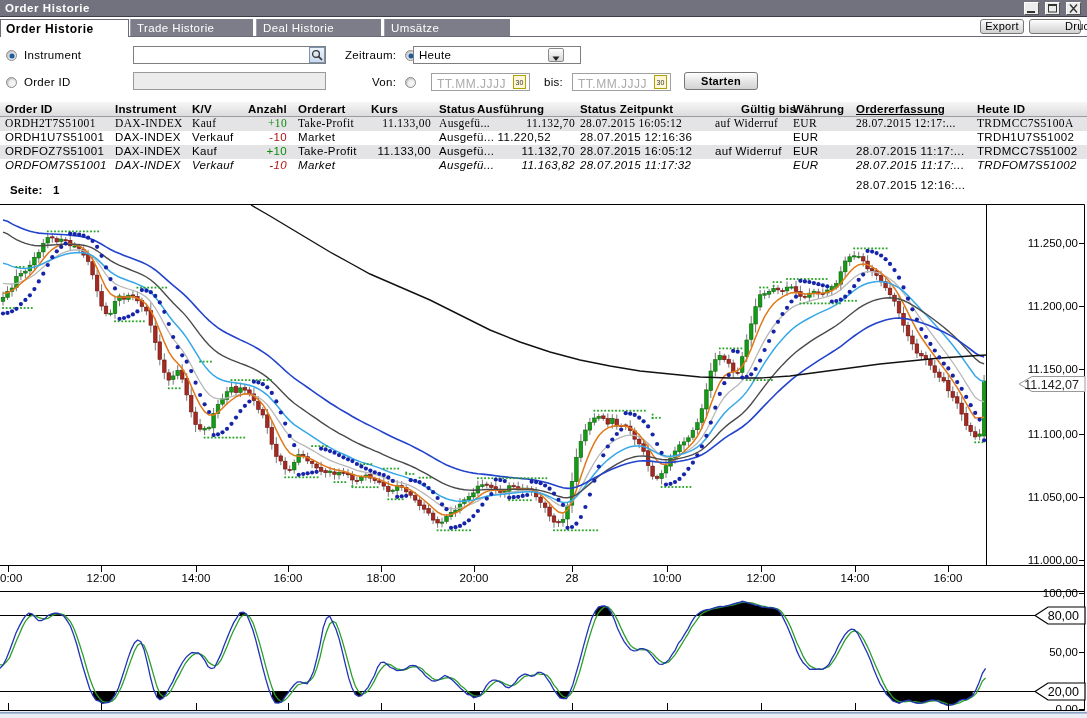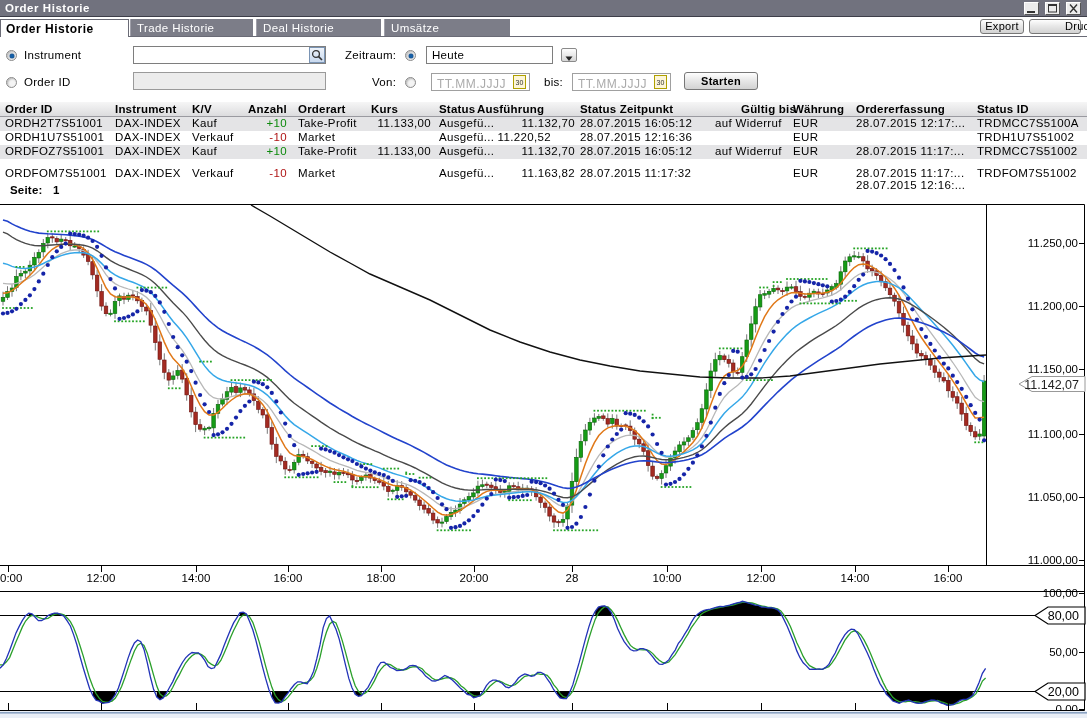--- a/index.html
+++ b/index.html
@@ -60,21 +60,21 @@
 <div class="radio abs" style="left:6px;top:77px;"></div>
 <div class="lbl abs" style="left:24px;top:76px;">Order ID</div>
 <div class="inp abs" style="left:133px;top:46px;width:193px;height:18px;"></div>
 <div id="srchbtn" class="abs" style="left:309px;top:47px;"><svg width="14" height="14">
       <circle cx="6" cy="6" r="3.4" fill="none" stroke="#333" stroke-width="1.3"></circle>
       <path d="M8.6 8.6L12 12" stroke="#333" stroke-width="1.6"></path>
     </svg></div>
 <div class="inp abs" style="left:133px;top:72px;width:193px;height:18px;background:#ececec;border-color:#9a9a9a;"></div>
 <div class="lbl abs" style="left:345px;top:49px;">Zeitraum:</div>
 <div class="radio sel abs" style="left:405px;top:50px;"></div>
-<div class="inp abs" style="left:426px;top:46px;width:127px;height:18px;">
+<div class="inp abs" style="left:413px;top:46px;width:168px;height:18px;">
     <span class="lbl" style="position:absolute;left:5px;top:2px;">Heute</span>
 <span class="abs" style="left:134px;top:1px;width:16px;height:14px;background:linear-gradient(#fdfdfd,#d6d6d6);border:1px solid #8a8a8a;border-radius:2px;text-align:center;"><svg width="10" height="9">
         <path d="M1.5 2.5L5 7L8.5 2.5Z" fill="#222"></path>
       </svg></span>
   </div>
 <div class="lbl abs" style="left:372px;top:76px;">Von:</div>
 <div class="radio abs" style="left:405px;top:77px;"></div>
 <div class="inp abs" style="left:431px;top:73px;width:99px;height:18px;border-color:#a0a0a0;">
     <span class="dtph" style="position:absolute;left:5px;top:3px;">TT.MM.JJJJ</span>
     <span class="cal abs" style="left:81px;top:1px;">30</span>
@@ -91,24 +91,24 @@
 <span class="hdr abs" style="left:115px;top:1px;">Instrument</span>
 <span class="hdr abs" style="left:192px;top:1px;">K/V</span>
 <span class="hdr abs" style="right:800px;top:1px;">Anzahl</span>
 <span class="hdr abs" style="left:298px;top:1px;">Orderart</span>
 <span class="hdr abs" style="left:371px;top:1px;">Kurs</span>
 <span class="hdr abs" style="left:439px;top:1px;">Status</span>
 <span class="hdr abs" style="left:477px;top:1px;">Ausführung</span>
 <span class="hdr abs" style="left:580px;top:1px;">Status Zeitpunkt</span>
 <span class="hdr abs" style="left:741px;top:1px;">Gültig bis</span>
 <span class="hdr abs" style="left:793px;top:1px;">Währung</span>
-<span class="hdr abs" style="left:856px;top:1px;">Ordererfassung</span>
-<span class="hdr abs" style="left:977px;top:1px;">Status ID</span>
+<span class="hdr abs" style="left:856px;top:1px;text-decoration:underline;">Ordererfassung</span>
+<span class="hdr abs" style="left:977px;top:1px;">Heute ID</span>
 </div>
-<div class="row gray abs" style="top:117px;">
+<div class="row gray abs" style="top:117px;font-family:Liberation Serif, serif;">
 <span class="cell abs" style="left:5px;top:0;">ORDH2T7S51001</span>
 <span class="cell abs" style="left:115px;top:0;">DAX-INDEX</span>
 <span class="cell abs" style="left:192px;top:0;">Kauf</span>
 <span class="cell abs" style="right:800px;top:0;color:#0c8a0c;">+10</span>
 <span class="cell abs" style="left:298px;top:0;">Take-Profit</span>
 <span class="cell abs" style="right:656px;top:0;">11.133,00</span>
 <span class="cell abs" style="left:439px;top:0;">Ausgefü...</span>
 <span class="cell abs" style="right:512px;top:0;">11.132,70</span>
 <span class="cell abs" style="left:580px;top:0;">28.07.2015 16:05:12</span>
 <span class="cell abs" style="left:715px;top:0;">auf Widerruf</span>
@@ -137,21 +137,21 @@
 <span class="cell abs" style="left:298px;top:0;">Take-Profit</span>
 <span class="cell abs" style="right:656px;top:0;">11.133,00</span>
 <span class="cell abs" style="left:439px;top:0;">Ausgefü...</span>
 <span class="cell abs" style="right:512px;top:0;">11.132,70</span>
 <span class="cell abs" style="left:580px;top:0;">28.07.2015 16:05:12</span>
 <span class="cell abs" style="left:715px;top:0;">auf Widerruf</span>
 <span class="cell abs" style="left:793px;top:0;">EUR</span>
 <span class="cell abs" style="left:856px;top:0;">28.07.2015 11:17:...</span>
 <span class="cell abs" style="left:977px;top:0;">TRDMCC7S51002</span>
 </div>
-<div class="row abs" style="top:167px;">
+<div class="row abs" style="top:159px;font-style:italic;">
 <span class="cell abs" style="left:5px;top:0;">ORDFOM7S51001</span>
 <span class="cell abs" style="left:115px;top:0;">DAX-INDEX</span>
 <span class="cell abs" style="left:192px;top:0;">Verkauf</span>
 <span class="cell abs" style="right:800px;top:0;color:#b01616;">-10</span>
 <span class="cell abs" style="left:298px;top:0;">Market</span>
 <span class="cell abs" style="left:439px;top:0;">Ausgefü...</span>
 <span class="cell abs" style="right:512px;top:0;">11.163,82</span>
 <span class="cell abs" style="left:580px;top:0;">28.07.2015 11:17:32</span>
 <span class="cell abs" style="left:793px;top:0;">EUR</span>
 <span class="cell abs" style="left:856px;top:0;">28.07.2015 11:17:...</span>

